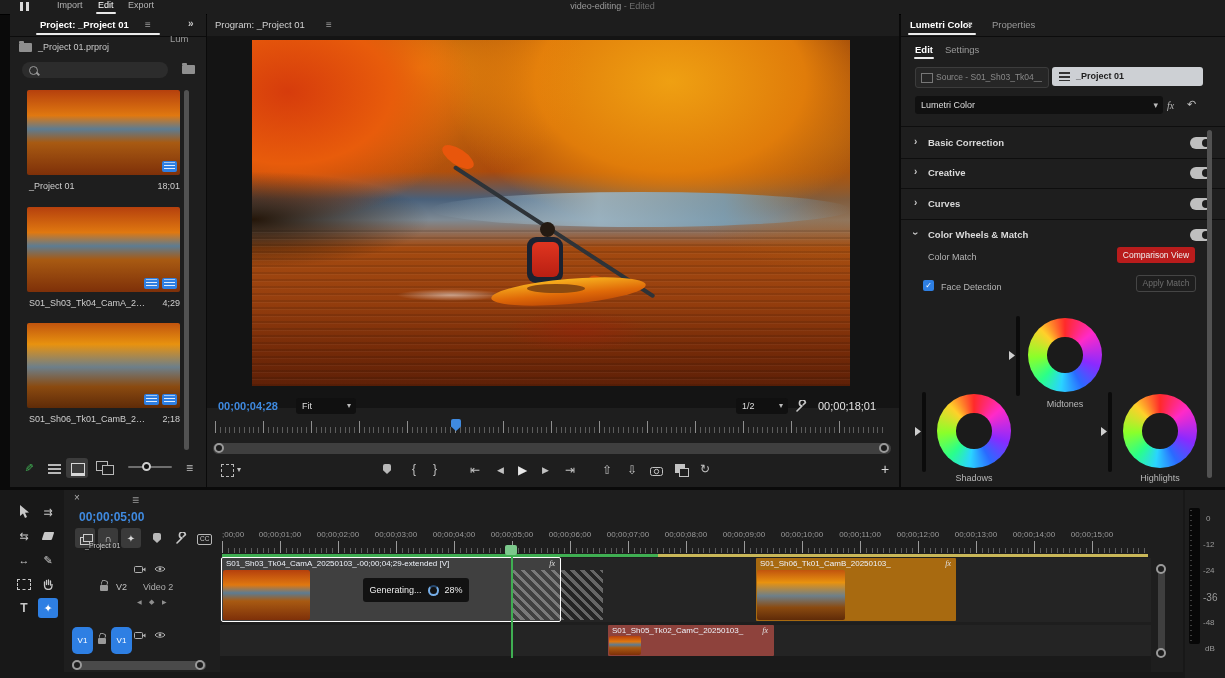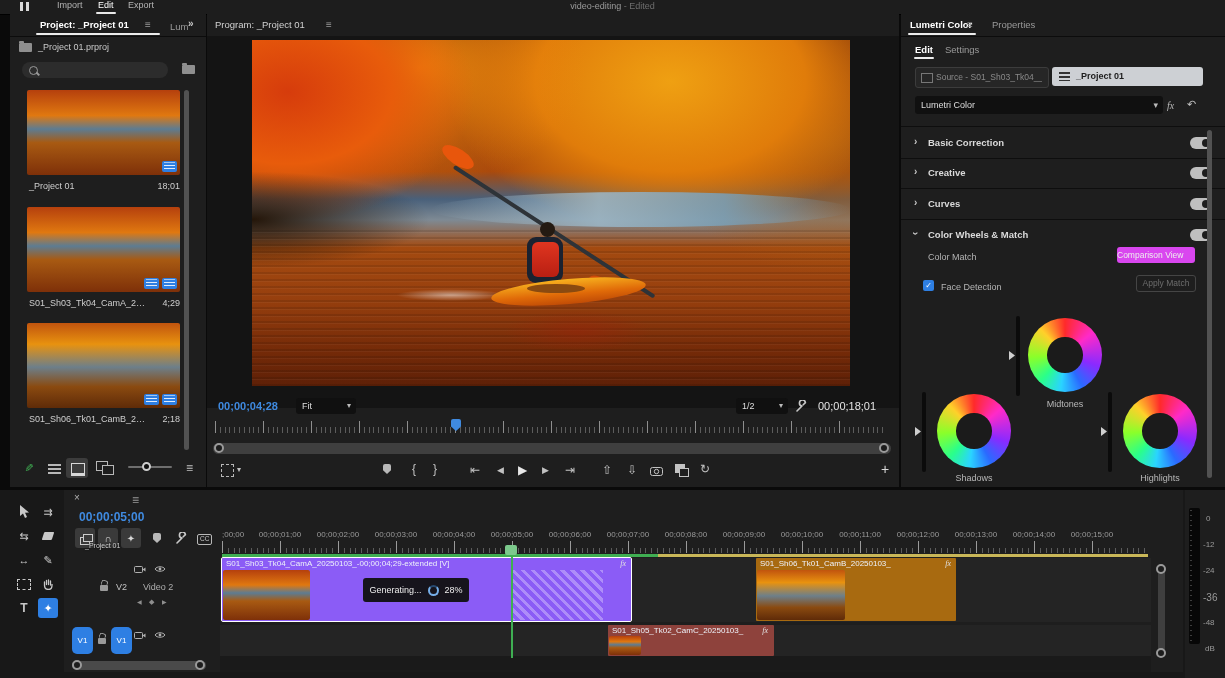--- a/index.html
+++ b/index.html
@@ -73,21 +73,21 @@
   .vbadge{position:absolute;width:21px;height:27px;background:#2e7fe3;border-radius:5px;color:#fff;font-size:8px;display:flex;align-items:center;justify-content:center}
   
   .ring{position:absolute;border-radius:50%;background:conic-gradient(#ff2a2a,#ff2ac8 14%,#8a2aff 30%,#2a6aff 42%,#2ad4ff 52%,#2aff8a 62%,#8aff2a 74%,#ffd02a 88%,#ff2a2a)}
   .hole{position:absolute;inset:26%;border-radius:50%;background:#1b1b1b}
   .vslider{position:absolute;width:4px;background:#0b0b0b;border-radius:2px}
   .vhandle{position:absolute;width:6px;height:9px;background:#cfcfcf;clip-path:polygon(0 0,0 100%,100% 50%)}
   .wlabel{position:absolute;font-size:9px;color:#b8b8b8;transform:translateX(-50%)}
   .secrow{position:absolute;left:0;width:324px;height:31px;border-bottom:1px solid #0e0e0e}
   .seclabel{position:absolute;left:27px;top:10px;font-size:9.5px;font-weight:bold;color:#dadada}
   .chev{position:absolute;left:13px;top:9px;font-size:10px;color:#c8c8c8;font-weight:bold}
-  .btn-dark{position:absolute;background:#d946ef;border-radius:3px;color:#efefef;font-size:8.5px;text-align:left}
+  .btn-dark{position:absolute;background:#b91c1c;border-radius:3px;color:#efefef;font-size:8.5px;text-align:center}
   .btn-ghost{position:absolute;background:transparent;border:1px solid #454545;border-radius:3px;color:#6d6d6d;font-size:8.5px;text-align:center}
   
   .photo{position:absolute;overflow:hidden;background:
     radial-gradient(ellipse 260px 180px at 6% 15%,#d63c0c 0%,#e85c0b 40%,rgba(232,92,11,0) 72%),
     radial-gradient(ellipse 240px 170px at 28% 8%,#ef8a0d 0%,rgba(239,138,13,0) 70%),
     radial-gradient(ellipse 300px 200px at 70% 12%,#efa012 0%,#e07c0a 45%,rgba(224,124,10,0) 75%),
     radial-gradient(ellipse 240px 190px at 97% 30%,#aa5a10 0%,rgba(170,90,16,0) 70%),
     linear-gradient(180deg,#7e2e08 0%,#a8480c 38%,#49607a 46%,#7e8a94 52%,#a34a10 60%,#98400e 74%,#742a08 90%,#5e2007 100%)}
   .ph{position:absolute}
 </style>
@@ -105,21 +105,21 @@
       <span>video-editing</span>
       <span class="dim">- Edited</span>
     </span>
   </div>
 
   <div class="panel" style="left:10px;top:14px;width:196px;height:473px">
     <div class="abs" style="left:0;top:0;width:196px;height:22px;background:#1d1d1d;border-bottom:1px solid #0c0c0c"></div>
     <span class="tabtxt on" style="left:30px;top:5px;font-weight:bold">Project: _Project 01</span>
     <span class="menu-ic" style="left:135px;top:5px">≡</span>
     <div class="uline" style="left:26px;top:19px;width:124px"></div>
-    <span class="tabtxt" style="left:160px;top:7px;color:#9a9a9a">Lum</span>
+    <span class="tabtxt" style="left:160px;top:19px;color:#9a9a9a">Lum</span>
     <span class="menu-ic" style="left:178px;top:4px;color:#c9c9c9;font-weight:bold">»</span>
 
     <span class="folder" style="left:9px;top:29px"></span>
     <span class="cap" style="left:28px;top:28px;color:#c9c9c9">_Project 01.prproj</span>
 
     <div class="abs" style="left:12px;top:48px;width:146px;height:16px;background:#2c2c2c;border-radius:8px">
       <span class="mag" style="left:7px;top:4px"></span>
       <input style="position: absolute; left: 20px; top: 1px; width: 118px; height: 13px; background: transparent; border: none; color: rgb(221, 221, 221); font-size: 9px; outline: none;" value="">
     </div>
     <span class="folder" style="left:172px;top:51px"></span>
@@ -414,21 +414,21 @@
       </span>
     <svg class="abs" style="left:70px;top:141px" width="12" height="9" viewBox="0 0 12 9">
         <rect x="0.5" y="1.5" width="8" height="6" rx="1" fill="none" stroke="#b0b0b0"></rect>
         <path d="M8.5 4.5 L11.5 2.5 V6.5 Z" fill="#b0b0b0"></path>
       </svg>
     <svg class="abs" style="left:90px;top:141px" width="12" height="8" viewBox="0 0 12 8">
         <path d="M1 4 C3 1 9 1 11 4 C9 7 3 7 1 4 Z" fill="none" stroke="#b0b0b0"></path>
         <circle cx="6" cy="4" r="1.4" fill="#b0b0b0"></circle>
       </svg>
 
-    <div class="clip" style="left:158px;top:68px;width:409px;height:63px;background:#8b5cf6;outline:1.5px solid #fff">
+    <div class="clip" style="left:158px;top:68px;width:338px;height:63px;background:#404040;outline:1.5px solid #fff">
       <span class="cliptitle">S01_Sh03_Tk04_CamA_20250103_-00;00;04;29-extended [V]</span>
       <div class="thumb autumn" style="left:1px;top:12px;width:87px;height:50px"></div>
       <div class="hatch" style="left:289px;top:12px;width:92px;height:50px"></div>
       <span class="fx" style="right:5px;top:1px">fx</span>
     </div>
     <div class="clip" style="left:692px;top:68px;width:200px;height:63px;background:#a86a10">
       <span class="cliptitle">S01_Sh06_Tk01_CamB_20250103_</span>
       <div class="thumb autumn2" style="left:1px;top:12px;width:88px;height:50px"></div>
       <span class="fx" style="right:5px;top:1px">fx</span>
     </div>

